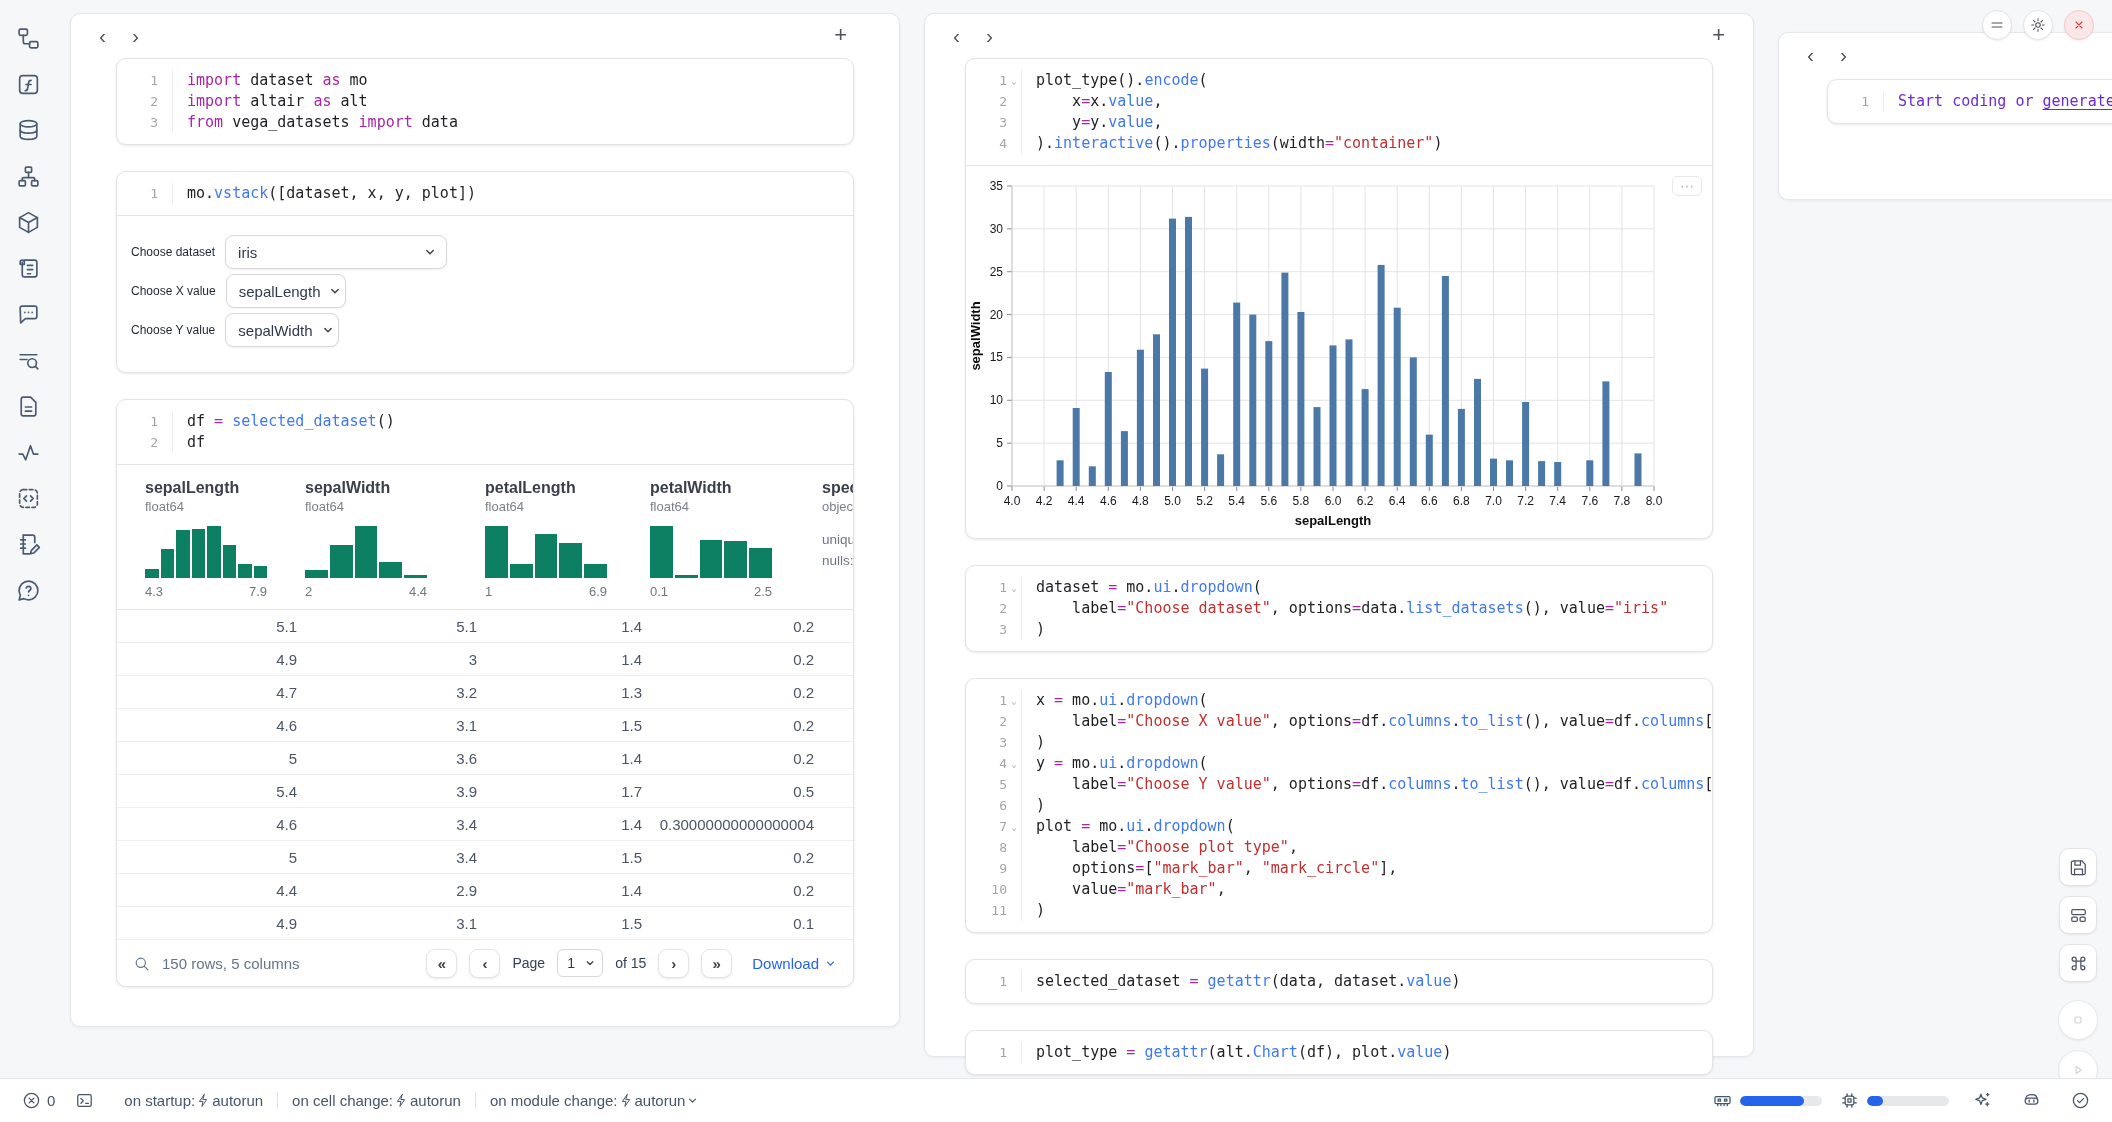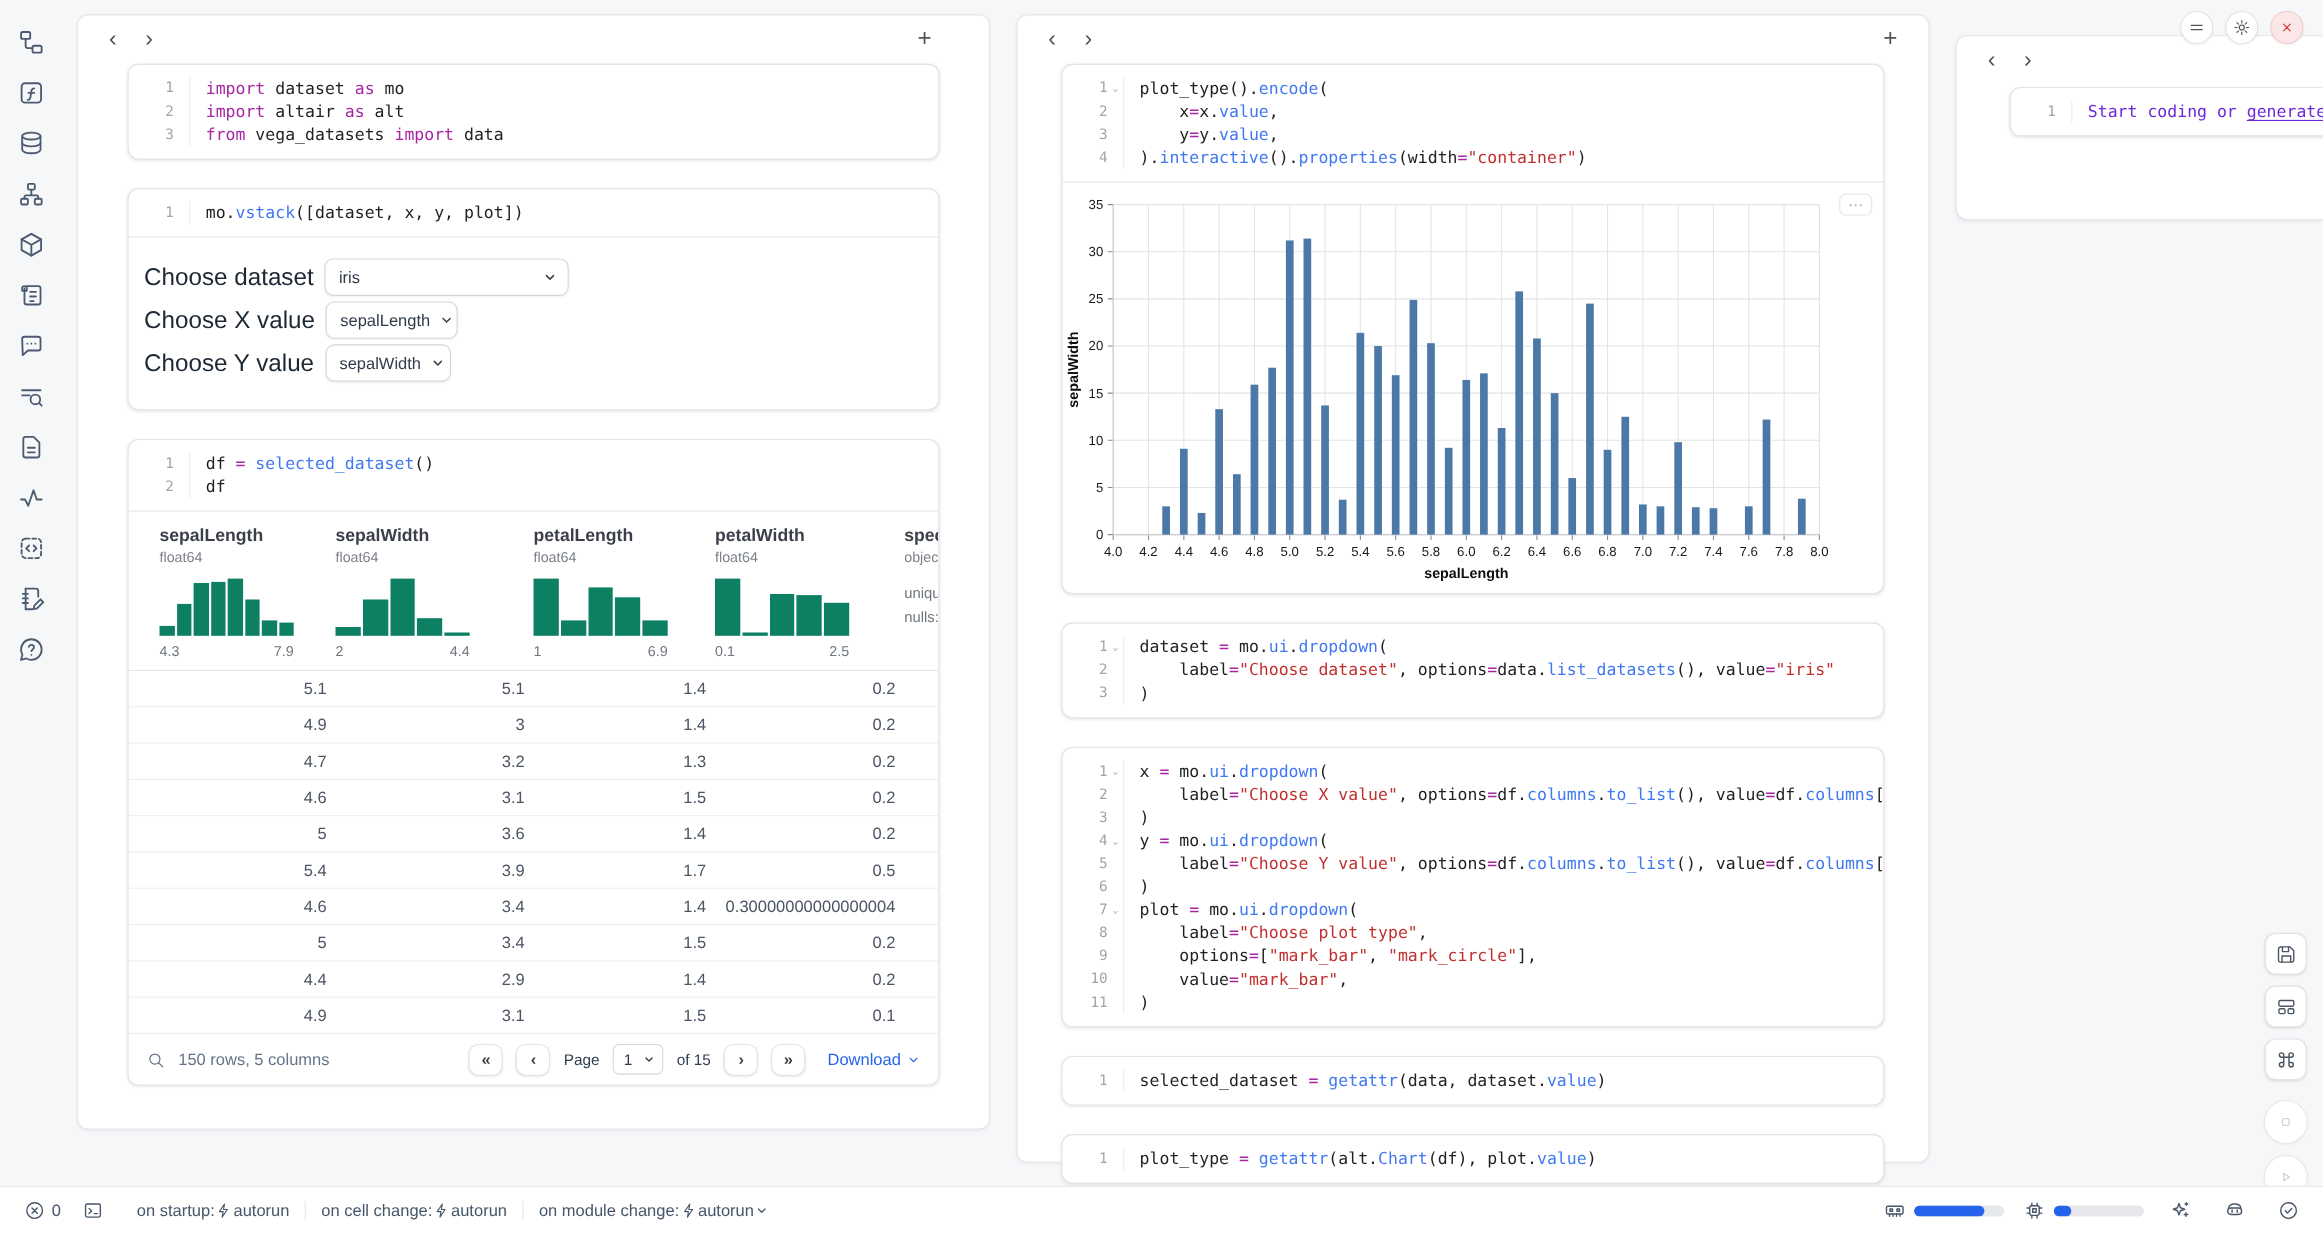--- a/index.html
+++ b/index.html
@@ -32,21 +32,21 @@
   .ccontent { padding-left:14px; font:15px/21px "DejaVu Sans Mono", monospace; color:#1f1f24; white-space:pre; }
   .tk-k { color:#a626a4; } .tk-o { color:#a626a4; }
   .tk-f { color:#4078f2; }
   .tk-s { color:#c22f2f; }
   .tk-p { color:#1f1f24; }
 
   
   .out { border-top:1px solid #e4e4e7; }
   .controls { padding:14px 14px 20px 14px; }
   .ctl-row { display:flex; align-items:center; margin:5px 0; }
-  .ctl-label { font-size:22px; color:#1c2733; margin-right:10px; }
+  .ctl-label { font-size:12px; color:#1c2733; margin-right:10px; }
   .select { height:34px; border:1px solid #d6d6db; border-radius:8px; background:#fff; box-shadow:0 1px 2px rgba(0,0,0,.06); display:inline-flex; align-items:center; justify-content:space-between; padding:0 9px 0 12px; font-size:15px; color:#2f3a4a; gap:8px; }
   .select .chev svg { width:14px; height:14px; stroke-width:2.4; color:#3f3f46; }
 
   
   .chart-out { position:relative; padding:6px 0 2px 2px; }
   .chart-menu { position:absolute; top:10px; right:10px; width:30px; height:20px; border:1px solid #e7e7ea; border-radius:6px; background:#fff; color:#b3b3ba; font-size:14px; line-height:14px; }
   .ctick { font:12px "Liberation Sans", sans-serif; fill:#17191d; }
   .ctitle { font:700 13px "Liberation Sans", sans-serif; fill:#0c0d0f; }
 
   

